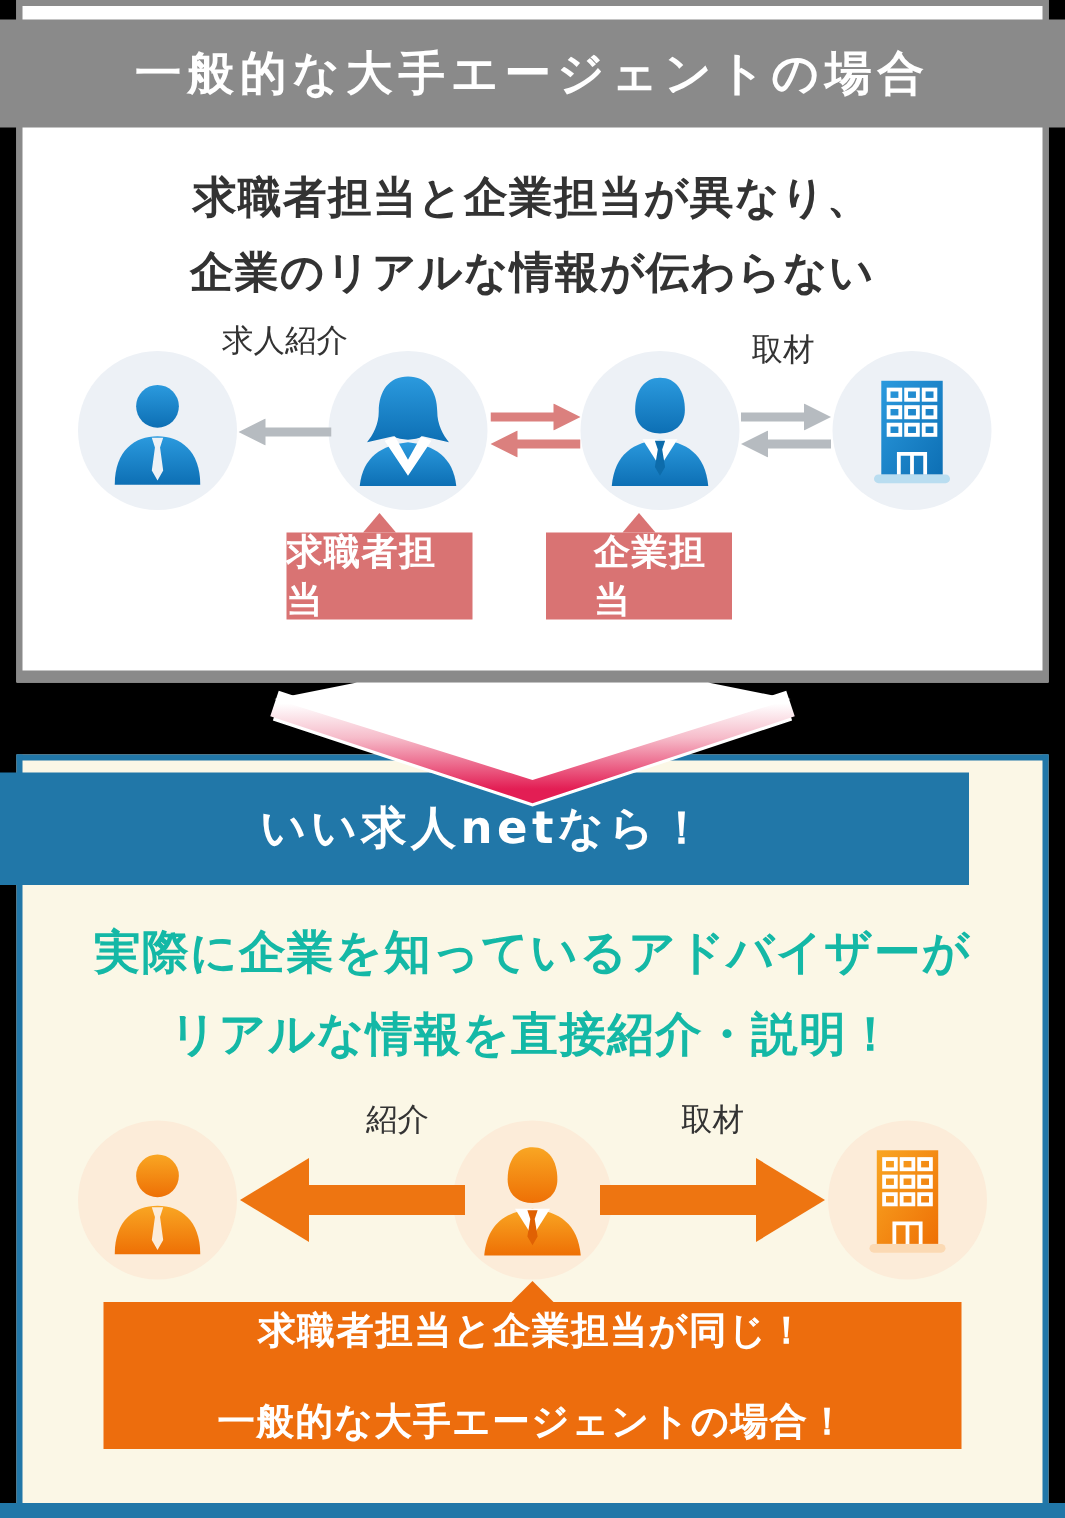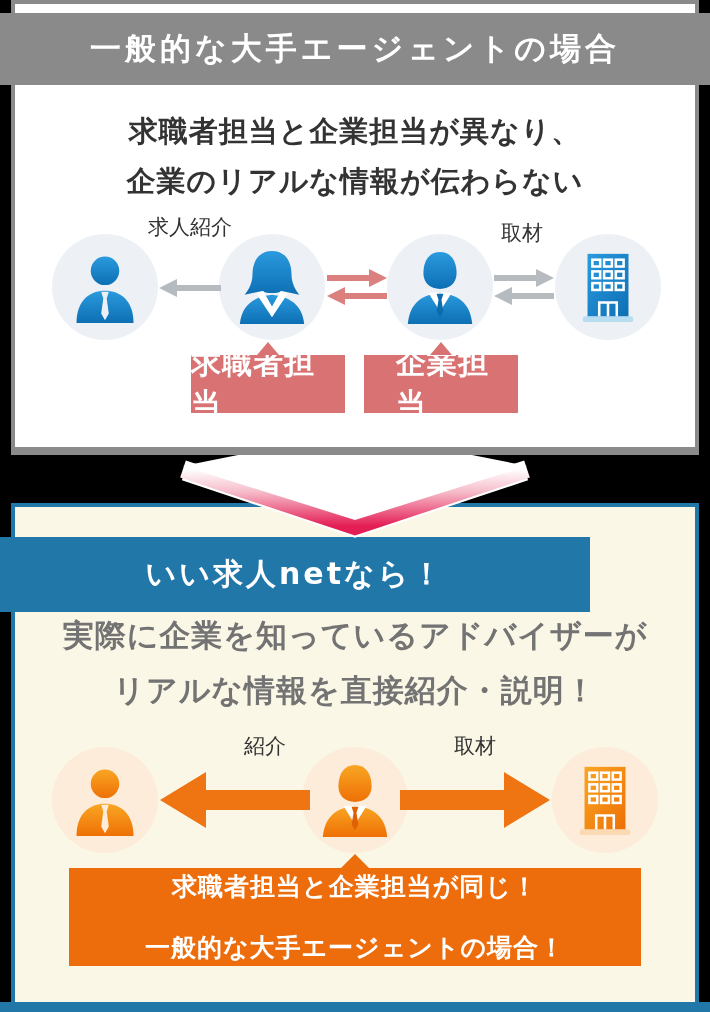--- a/index.html
+++ b/index.html
@@ -47,54 +47,54 @@
     position:absolute; color:#333333; font-size:21px; font-weight:500;
     text-align:center; z-index:4; width:130px;
   }
   .lbl-intro-top { left:125px; top:213px; }
   .lbl-interview-top { left:457px; top:219px; }
   .lbl-intro-bottom { left:200px; top:732px; }
   .lbl-interview-bottom { left:410px; top:732px; }
   .arrow-svg { position:absolute; z-index:4; }
   
   .badge {
-    position:absolute; top:355px; width:154px; height:58px;
-    background:#d97373; color:#fff; font-size:30px; font-weight:bold;
+    position:absolute; top:355px; width:124px; height:58px;
+    background:#d97373; color:#fff; font-size:24px; font-weight:bold;
     display:flex; align-items:center; justify-content:center;
     letter-spacing:1px; z-index:4;
   }
   .badge::before {
     content:""; position:absolute; top:-13px; left:50%; margin-left:-11px;
     border-left:11px solid transparent; border-right:11px solid transparent;
     border-bottom:13px solid #d97373;
   }
   .badge-seeker { left:191px; }
   .badge-company { left:364px;padding-left:32px; }
   
   .chevron { position:absolute; left:150px; top:450px; width:420px; height:95px; z-index:6; }
   
   .card-bottom {
     position:absolute; left:11px; top:503px; width:688px; height:499px;
     background:#fbf7e6; border:4px solid #2177a8; border-bottom:none; z-index:1;
   }
   .band-bottom {
-    position:absolute; left:0; top:537px; width:590px; height:75px;
+    position:absolute; left:0; top:515px; width:646px; height:75px;
     background:#2177a8; display:flex; align-items:center; justify-content:center;
     z-index:3;
   }
   .band-bottom .title {
     color:#ffffff; font-size:30px; font-weight:bold; letter-spacing:3px;
   }
   .bottom-bar {
     position:absolute; left:0; top:1002px; width:710px; height:10px;
     background:#2177a8; z-index:3;
   }
   .bottom-desc {
     position:absolute; left:0; top:608px; width:710px; text-align:center;
-    color:#737373; font-size:31px; font-weight:bold; line-height:55px;
+    color:#14b8a6; font-size:31px; font-weight:bold; line-height:55px;
     letter-spacing:1px; z-index:3;
   }
   .callout {
     position:absolute; left:69px; top:868px; width:572px; height:98px;
     background:#ed6d0d; color:#ffffff; z-index:4;
     display:flex; flex-direction:column; align-items:center; justify-content:center;
     font-size:25px; font-weight:bold; line-height:37px; letter-spacing:1px;
     text-align:center;
     gap:24px;
   }

